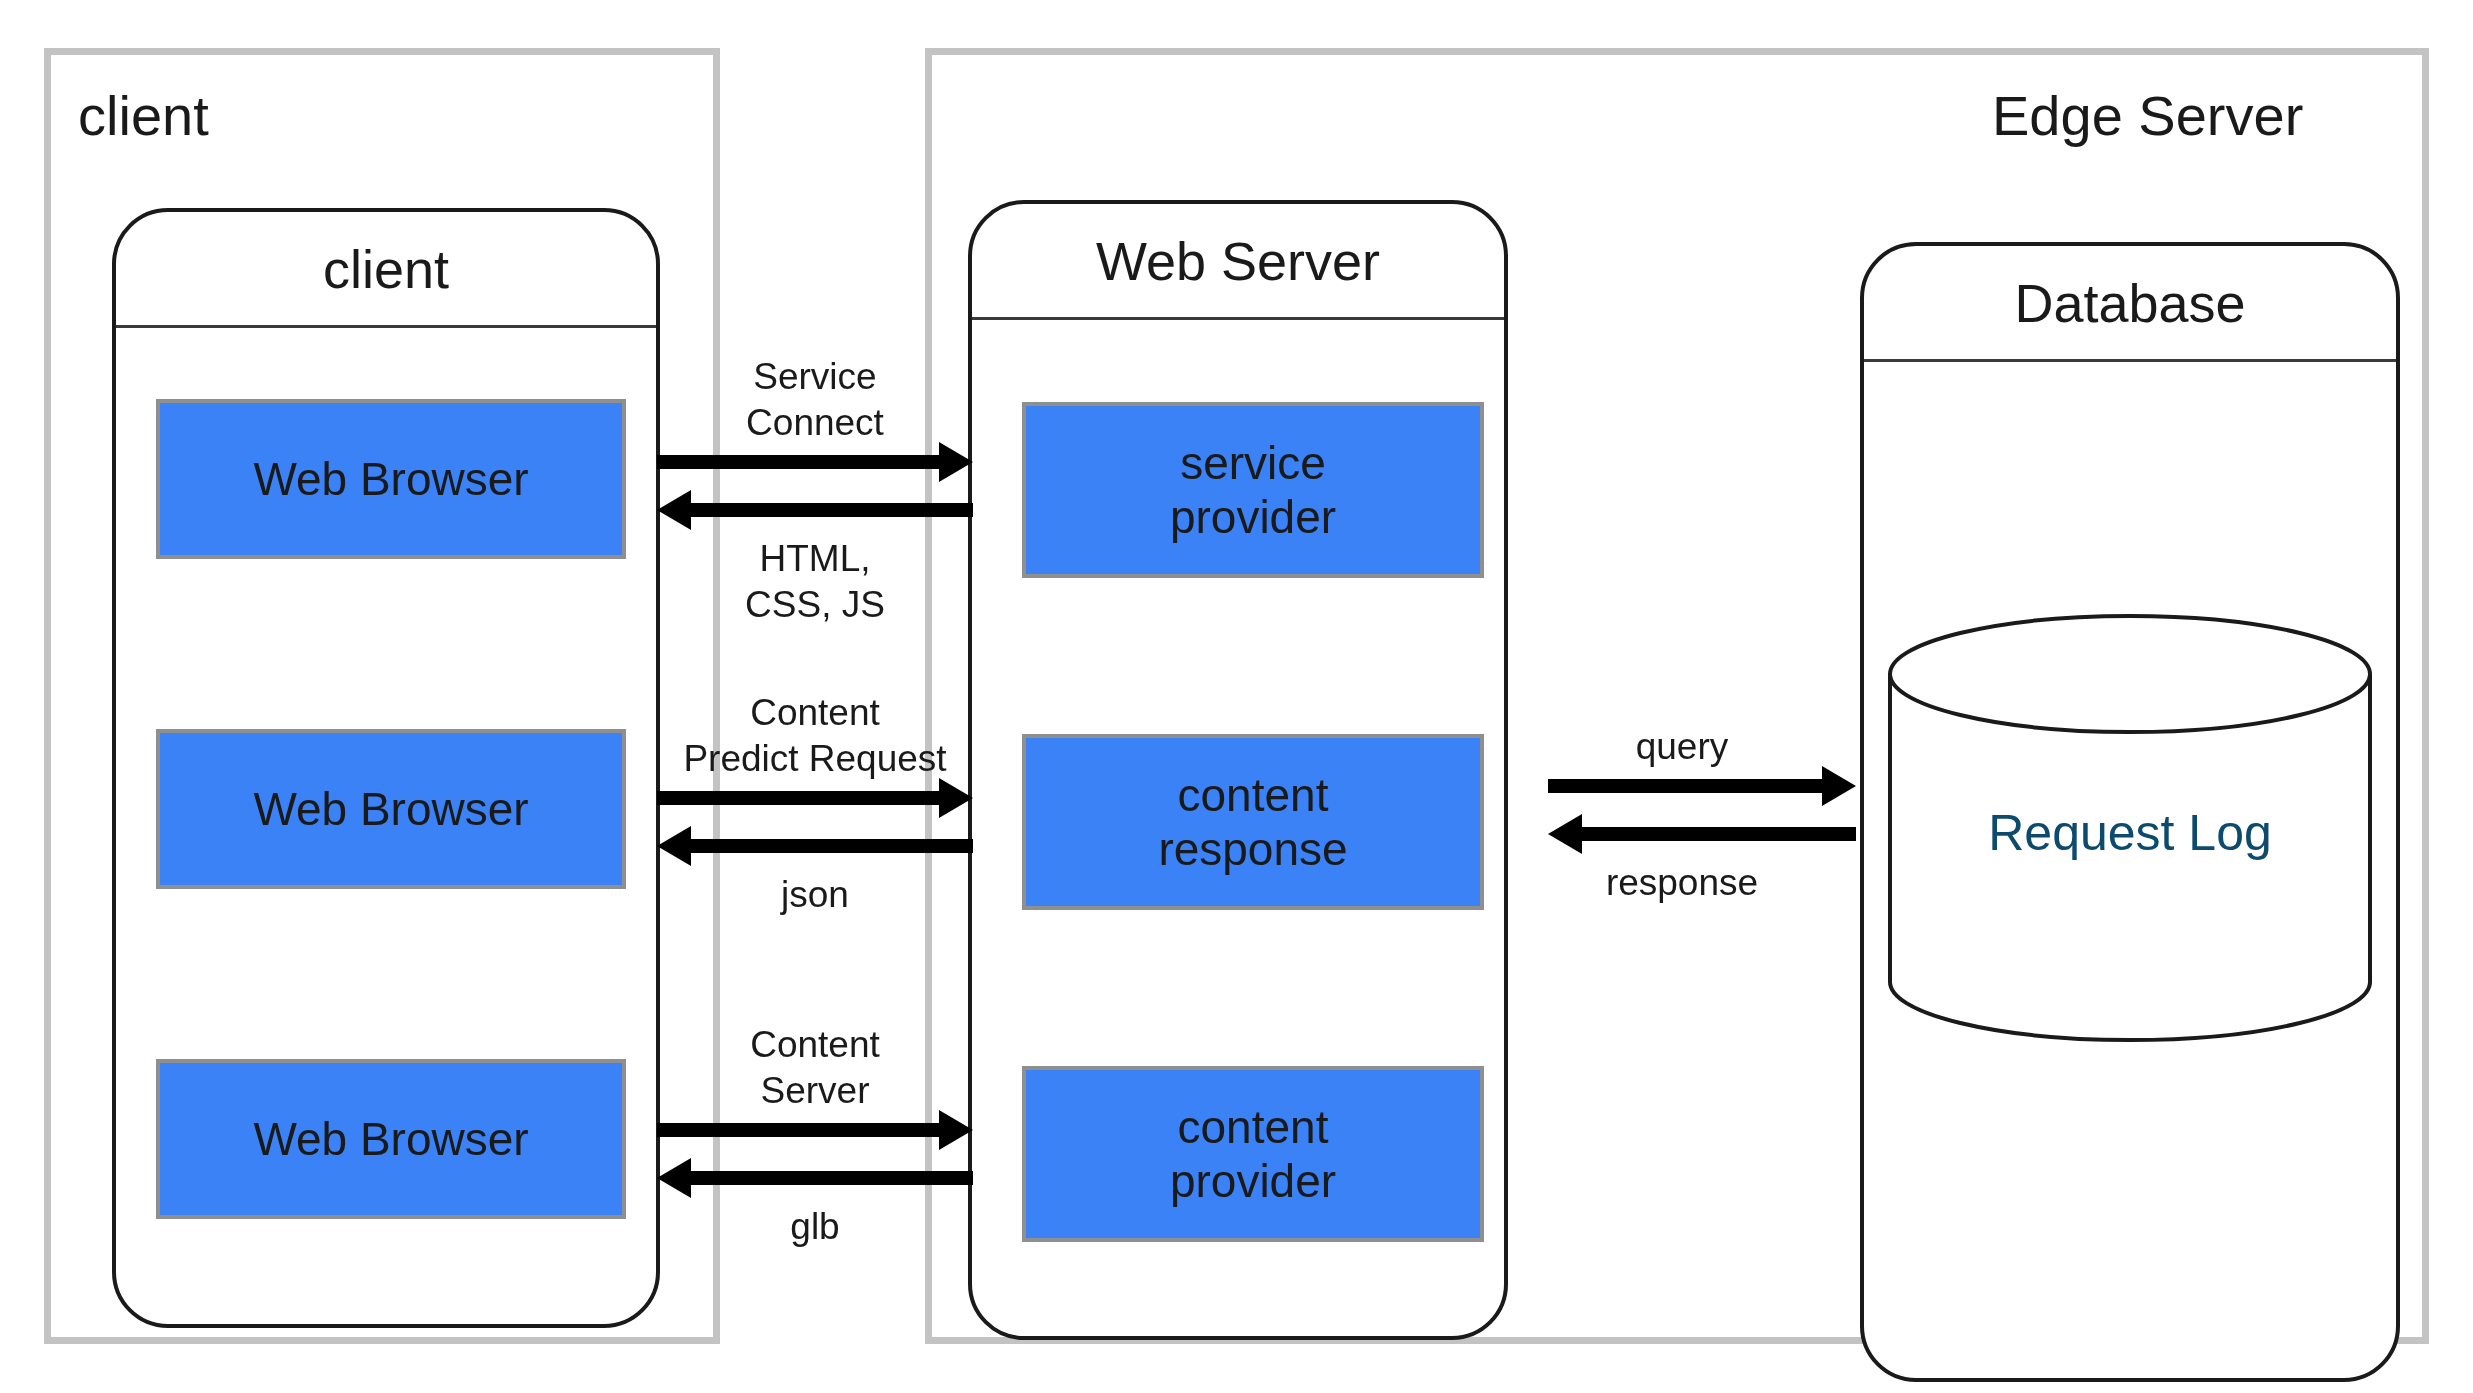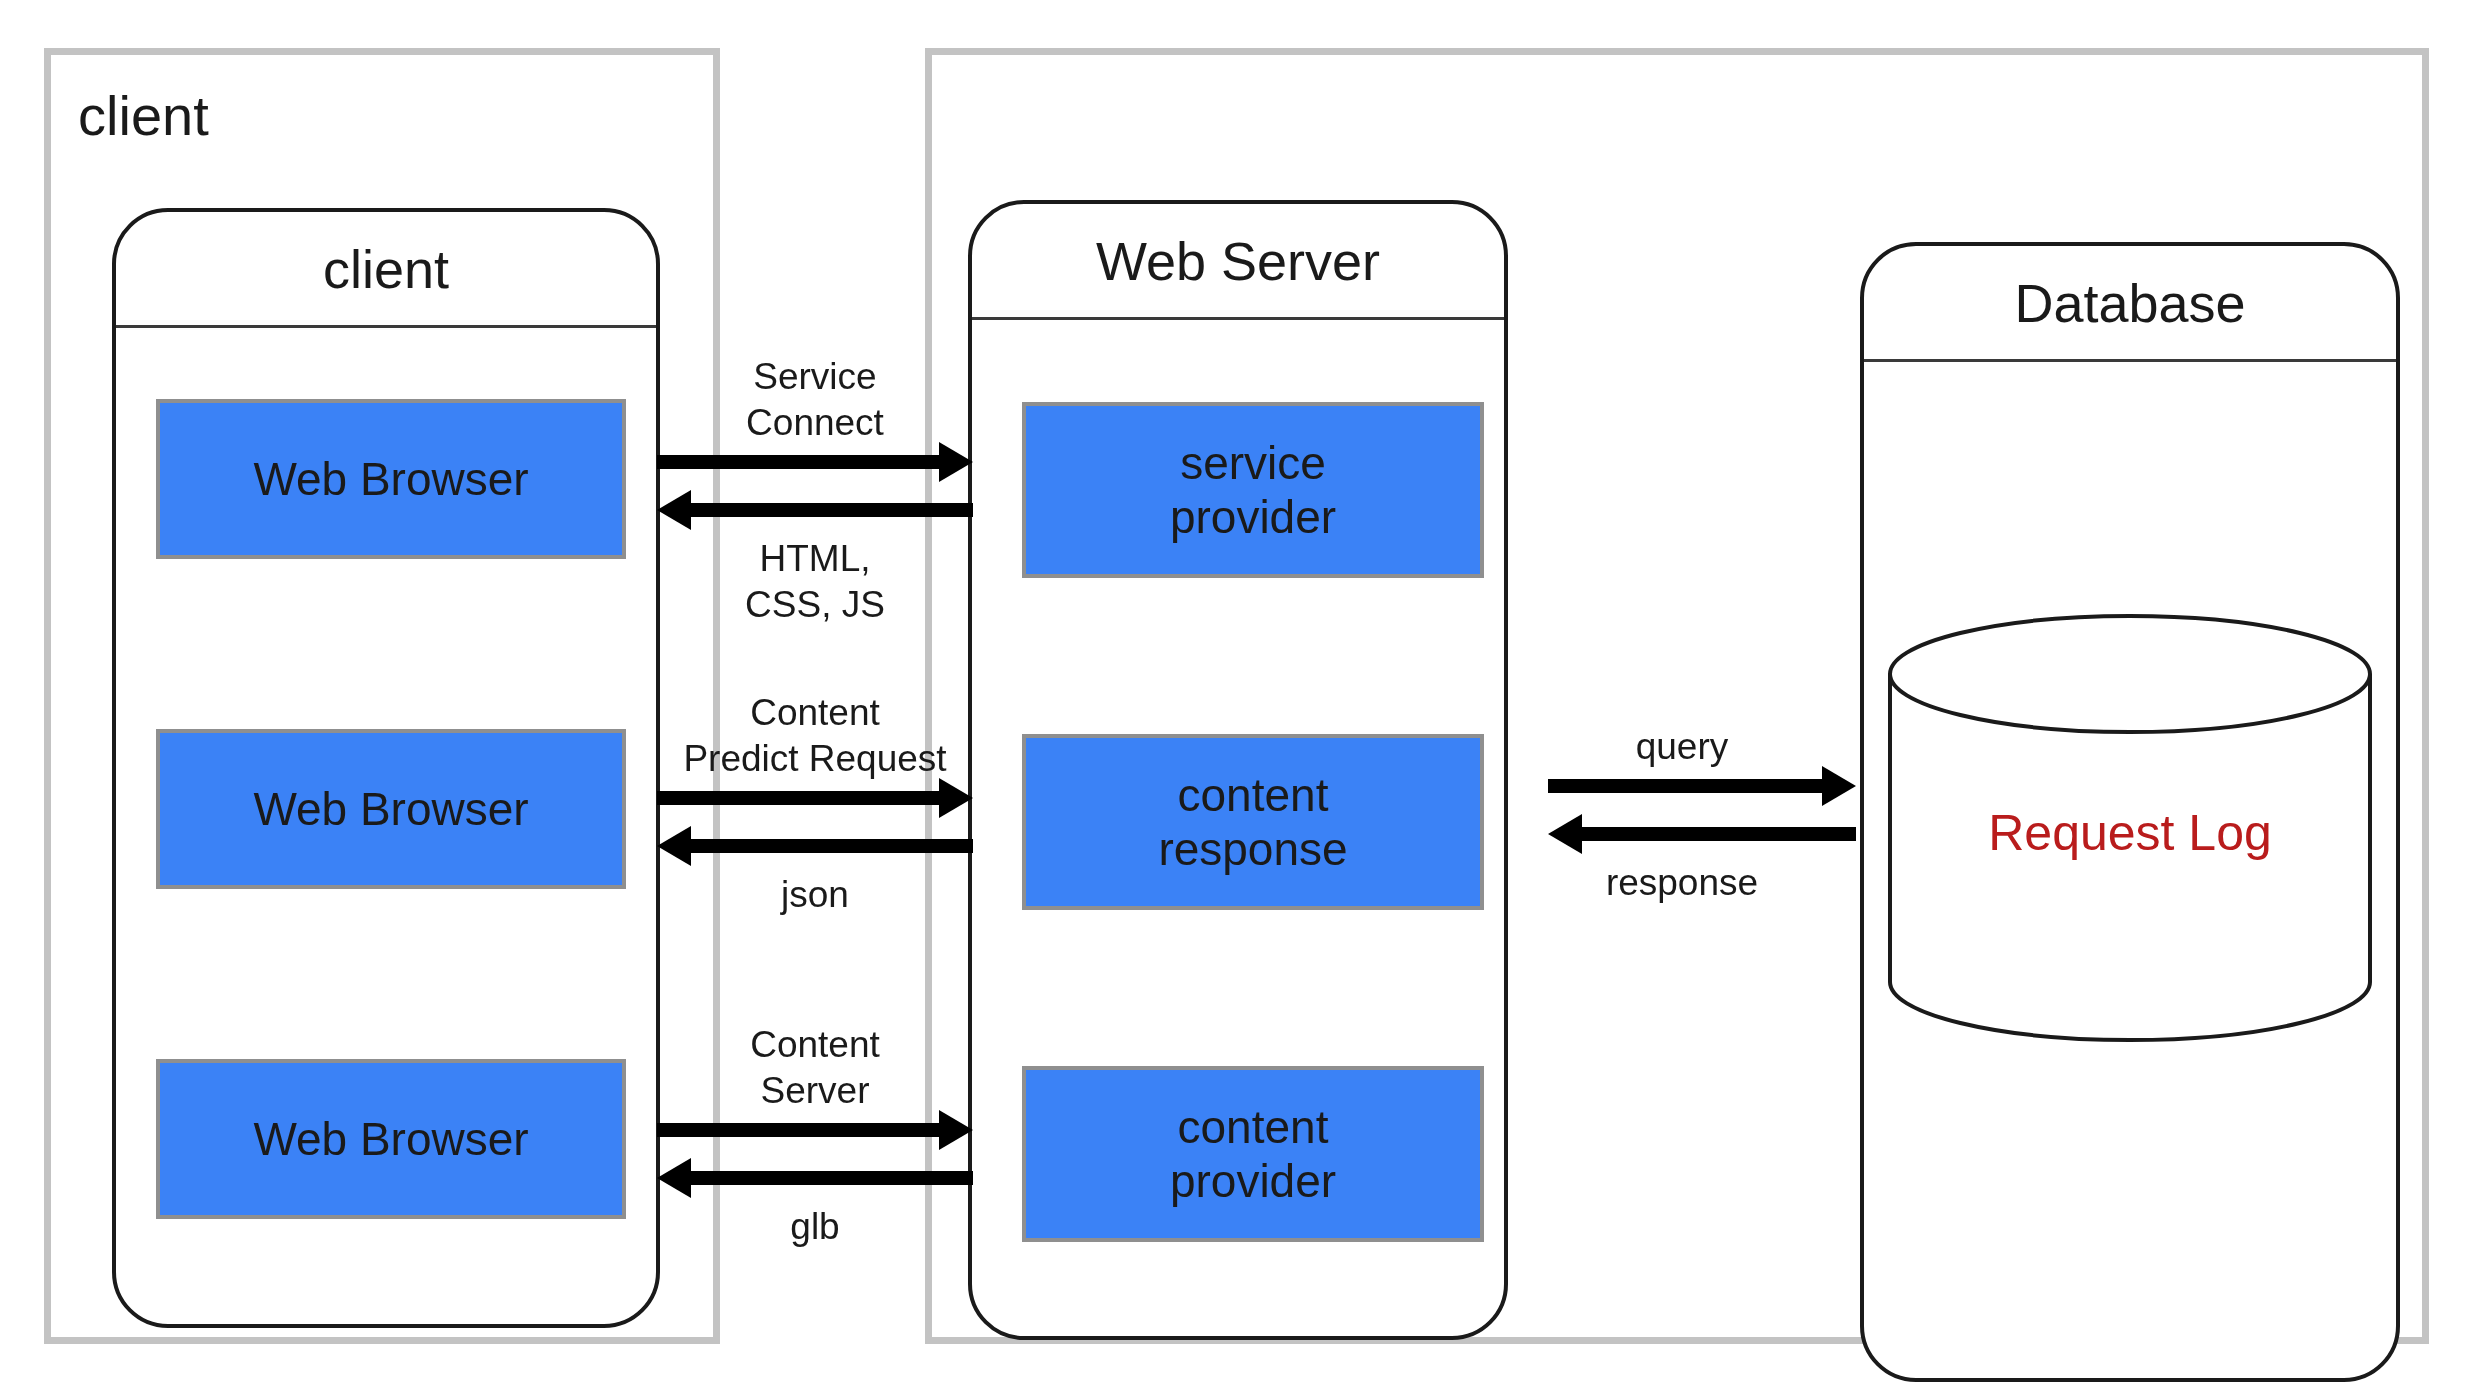--- a/index.html
+++ b/index.html
@@ -103,21 +103,21 @@
     width: 490px;
     height: 432px;
   }
   #cylinder svg { display: block; width: 100%; height: 100%; }
   #cylinder-label {
     position: absolute;
     left: 0; right: 0;
     top: 196px;
     text-align: center;
     font-size: 50px;
-    color: #b91c1c;
+    color: #0c4a6e;
     line-height: 1;
   }
 
   
   .arrow-group {
     position: absolute;
   }
   .arrow-group svg { display: block; overflow: visible; }
   .arrow-label {
     position: absolute;
@@ -144,20 +144,21 @@
 </style>
 </head>
 <body>
 
 <div id="stage">
 
   <div class="frame" id="frame-client"></div>
   <div class="frame-title" id="frame-client-title">client</div>
 
   <div class="frame" id="frame-edge"></div>
+  <div class="frame-title" id="frame-edge-title">Edge Server</div>
 
   <div class="node" id="node-client">
     <div class="node-header">
       <span class="node-header-label">client</span>
     </div>
   </div>
 
   <div class="inner-box" id="browser-1">
     <span class="inner-box-label">Web Browser</span>
   </div>

